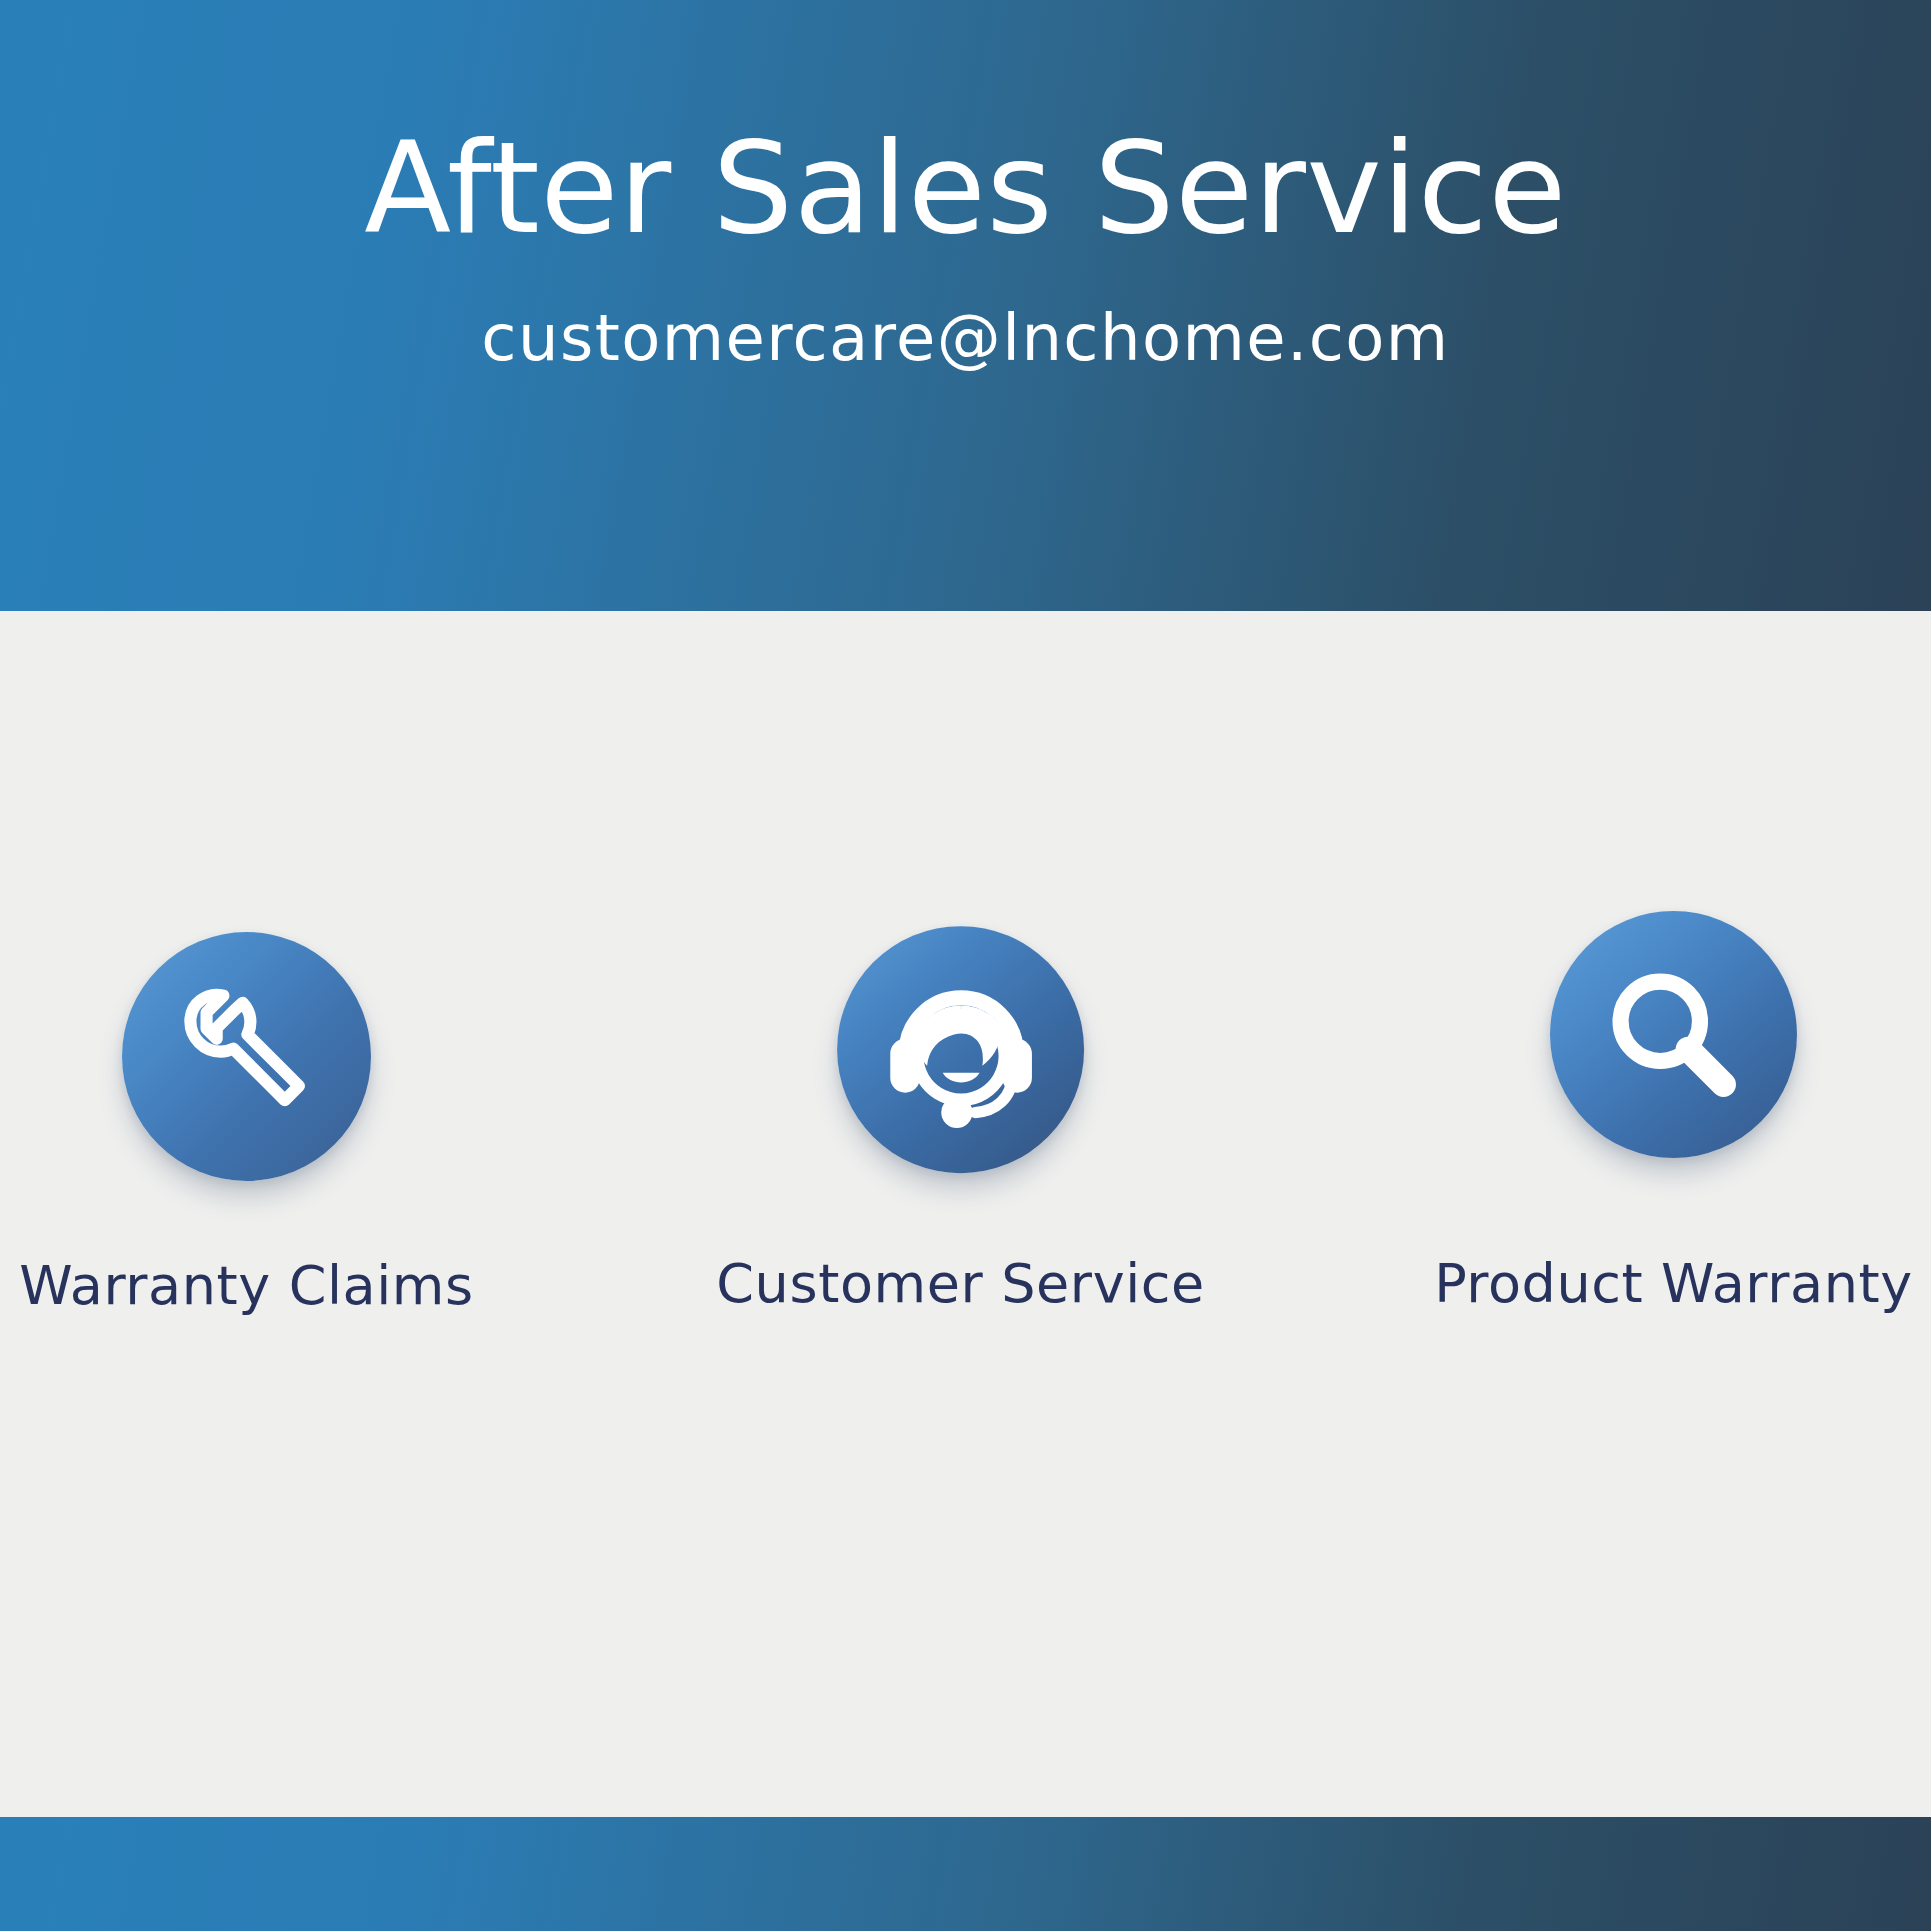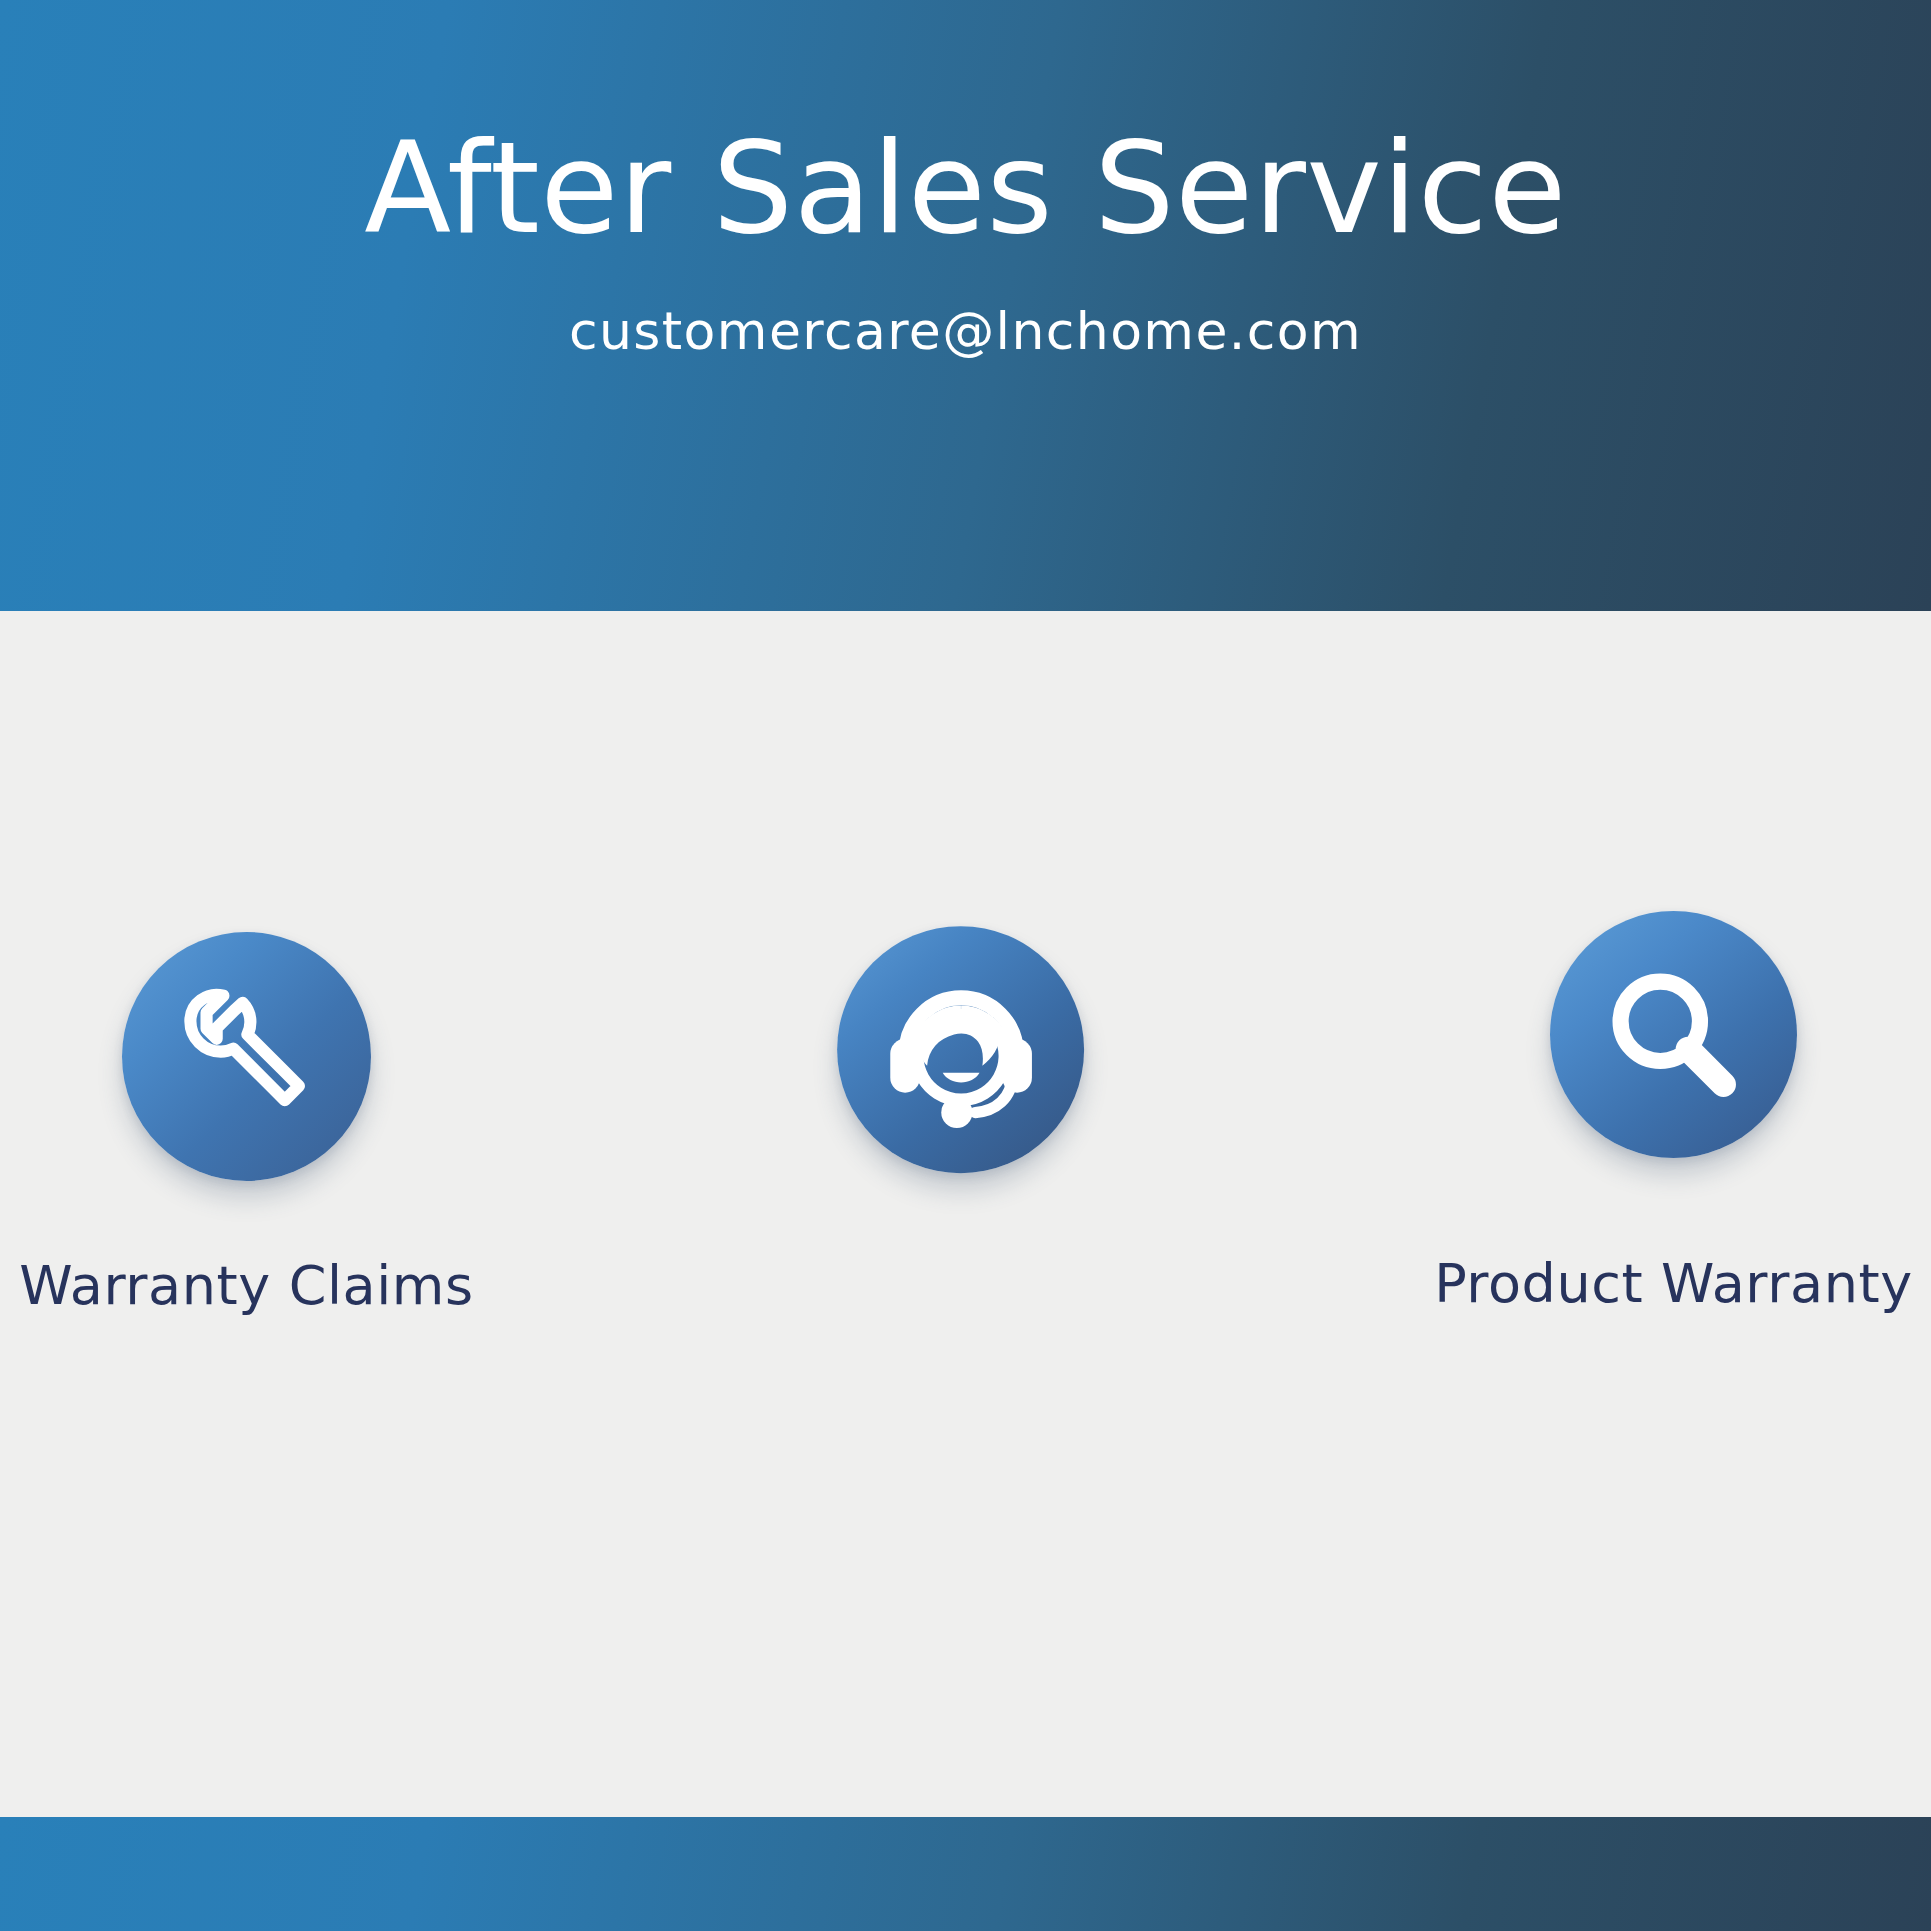--- a/index.html
+++ b/index.html
@@ -45,21 +45,21 @@
     font-weight: 400;
     letter-spacing: 0.5px;
     white-space: nowrap;
     font-family: "DejaVu Sans", sans-serif;
     font-stretch: normal;
   }
 
   .header-email {
     margin-top: 48px;
     color: #ffffff;
-    font-size: 52px;
+    font-size: 64px;
     line-height: 1.1;
     font-weight: 400;
     letter-spacing: 1.4px;
     white-space: nowrap;
     font-family: "DejaVu Sans", sans-serif;
   }
 
   
   .body-area {
     position: relative;
@@ -204,20 +204,21 @@
                        C89 39 78 31 60 31 Z" fill="#ffffff"></path>
 
               <path d="M47 76 C52 85 68 85 73 76 Z" fill="#ffffff"></path>
 
               <path d="M96 78 C96 94 84 103 70 104" fill="none" stroke="#ffffff" stroke-width="8" stroke-linecap="round"></path>
 
               <circle cx="57" cy="104" r="11" fill="#ffffff"></circle>
             </svg>
           </span>
         </div>
+        <div class="card-label">Customer Service</div>
       </div>
 
       <div class="card card--enquiries">
         <div class="circle circle--enquiries">
           <span>
             <svg width="147" height="147" viewBox="0 0 100 100" aria-hidden="true">
               <circle cx="41" cy="41" r="27" fill="none" stroke="#ffffff" stroke-width="11"></circle>
               <line x1="60" y1="60" x2="84" y2="84" stroke="#ffffff" stroke-width="17" stroke-linecap="round"></line>
             </svg>
           </span>

